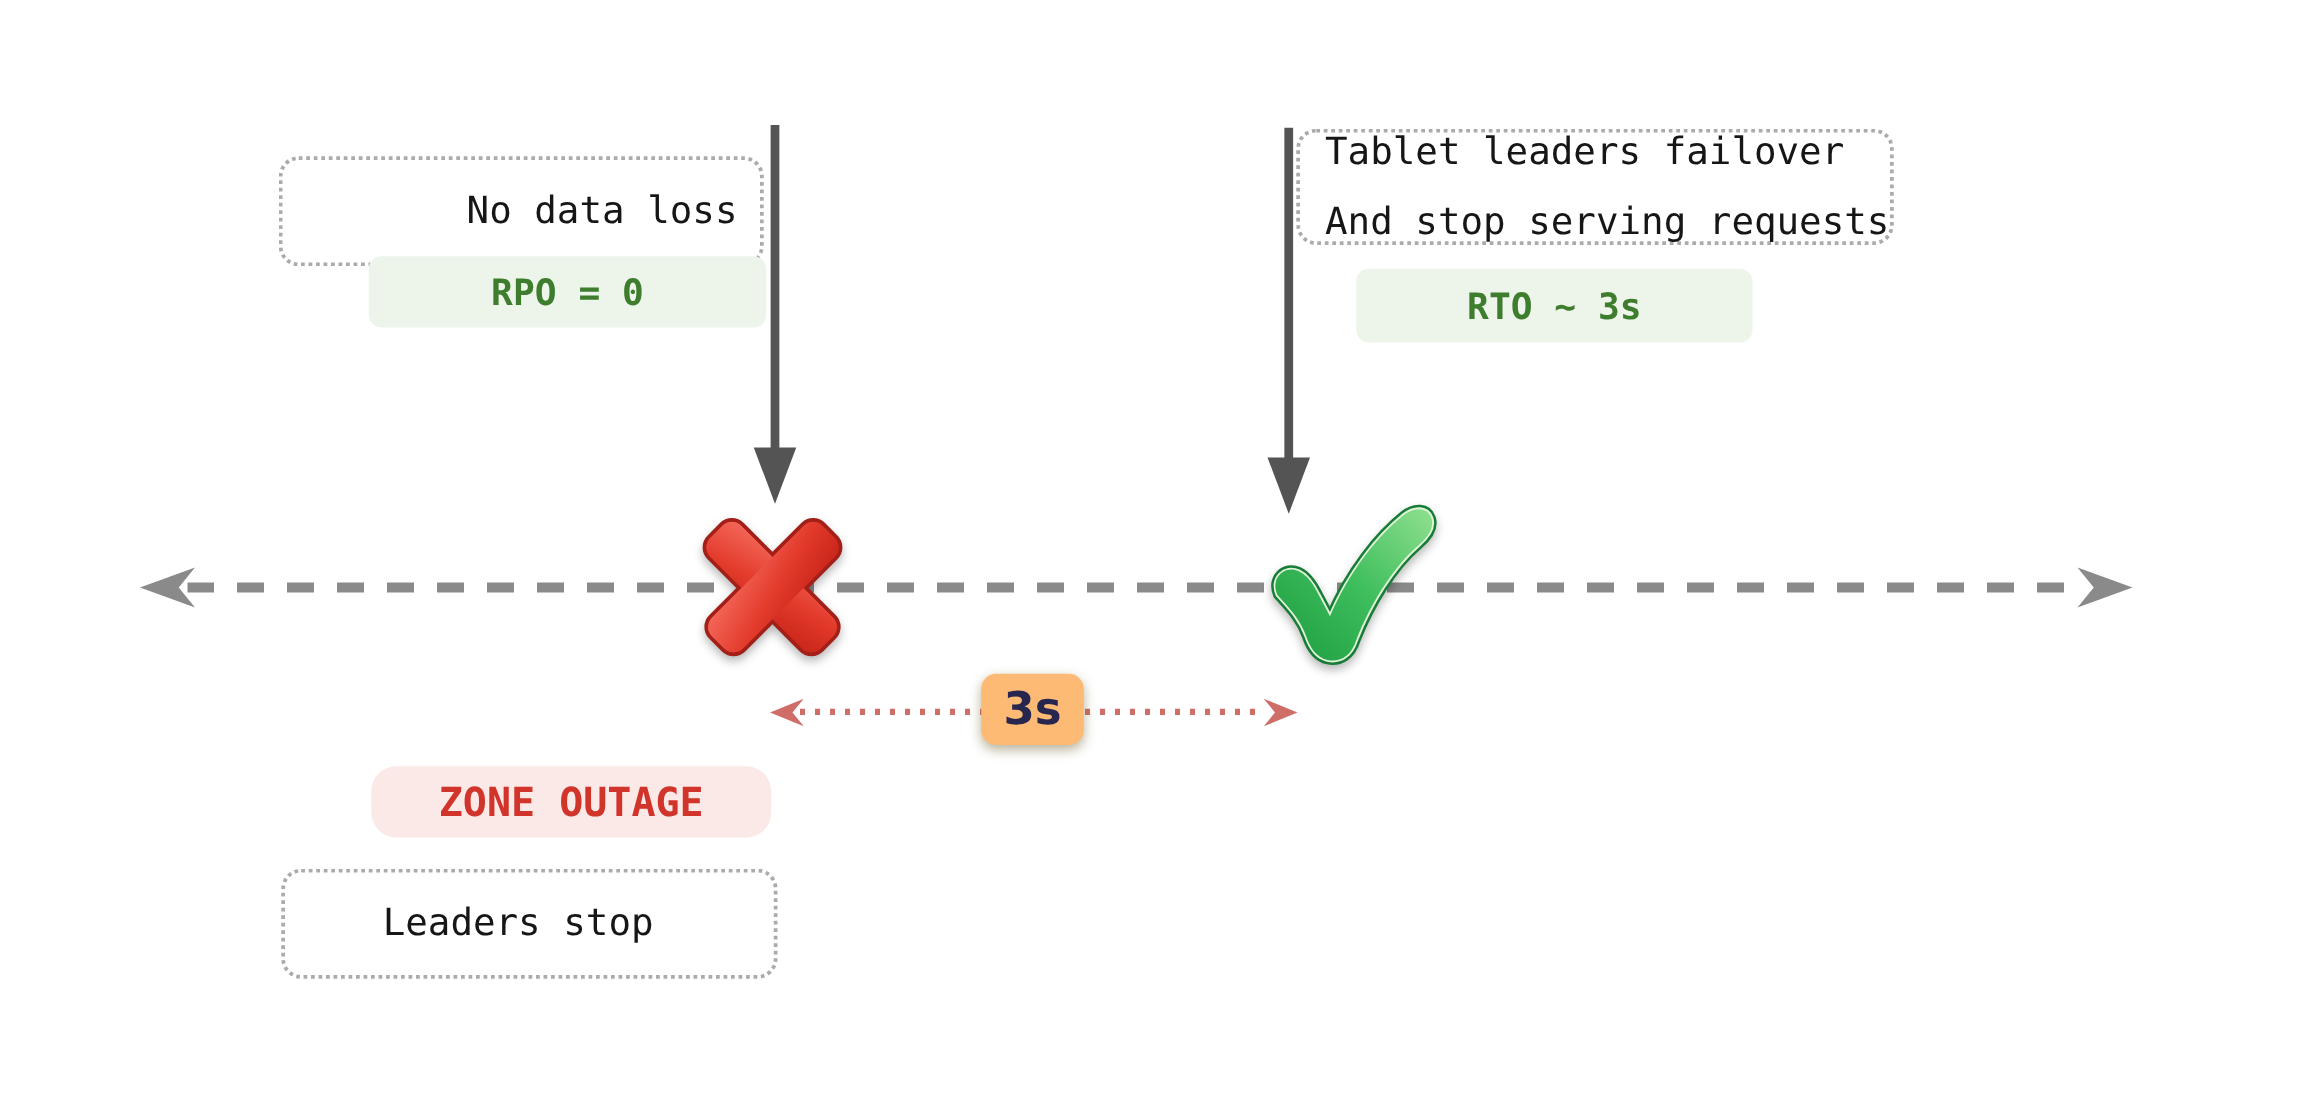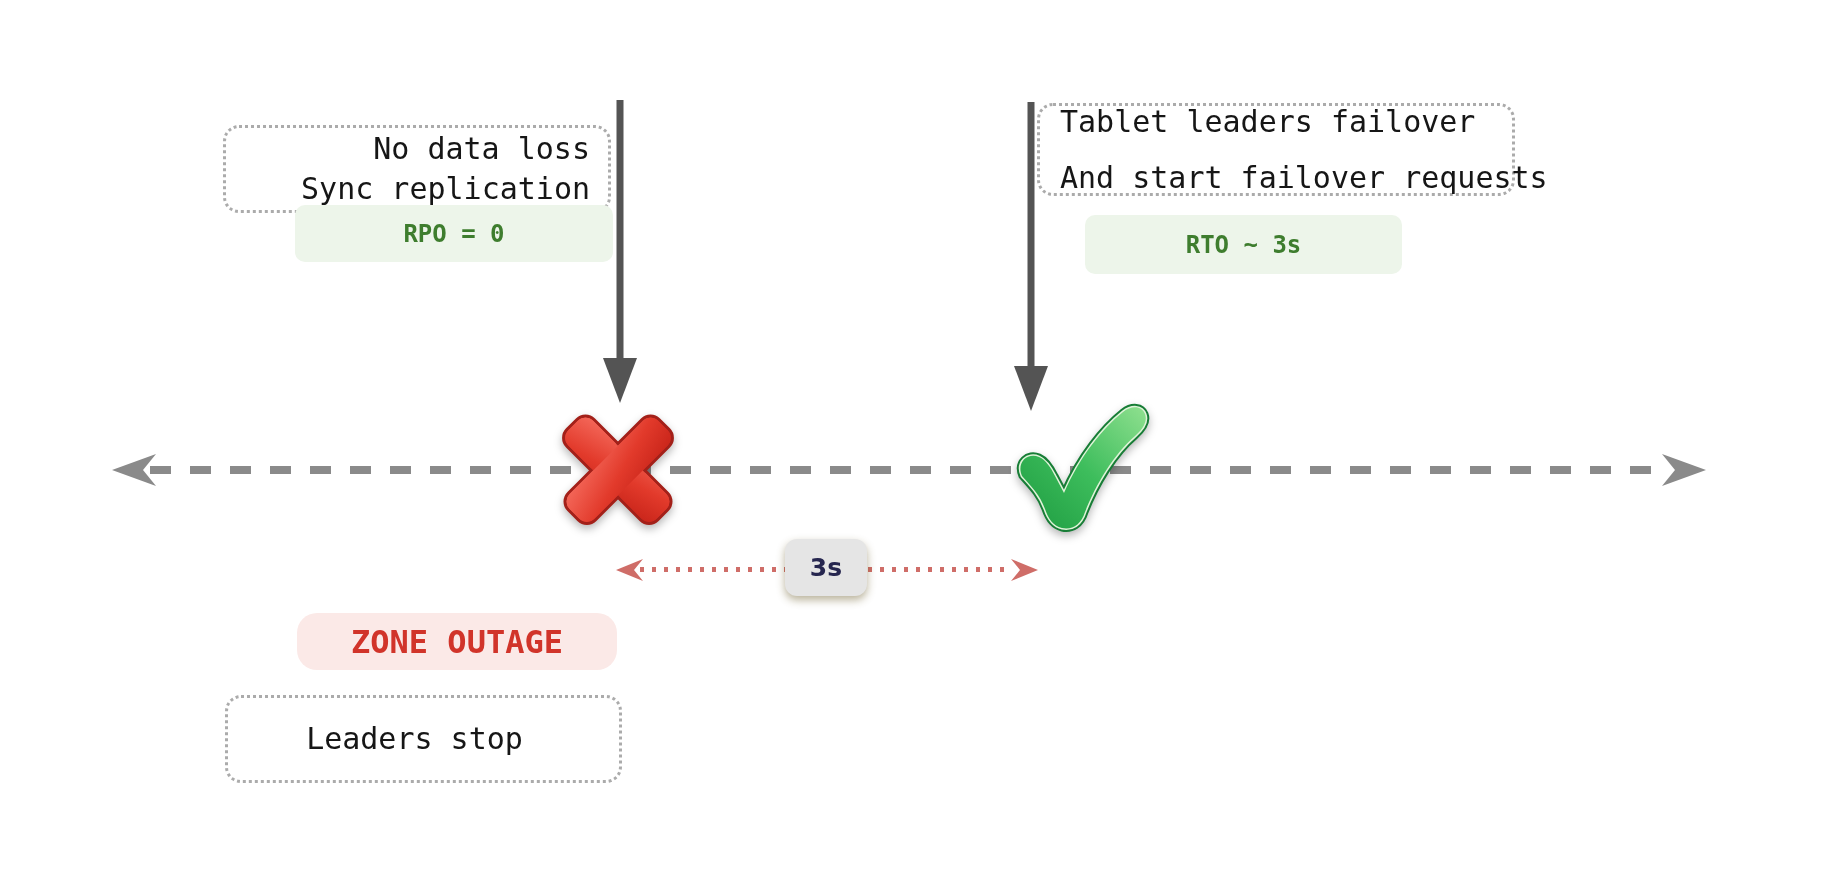--- a/index.html
+++ b/index.html
@@ -20,42 +20,42 @@
     font-size:30px; line-height:40px; color:#161616;
     white-space:nowrap;
   }
   .note-left  { left:223px; top:98px;  width:388px; height:88px; text-align:right; padding-right:18px;margin-top:27px; }
   .note-right { left:1037px; top:103px; width:478px; height:93px; text-align:left;  padding-left:20px; z-index:1;gap:16px; }
   .note-bottom{ left:225px; top:695px; width:397px; height:88px; text-align:center; padding-right:18px; }
 
   
   .green-badge {
     background:#edf5ea; border-radius:10px;
-    color:#3e7d2e; font-weight:bold; font-size:24px;
+    color:#3e7d2e; font-weight:bold; font-size:29px;
     text-align:center; display:flex; align-items:center; justify-content:center;
     font-family:"DejaVu Sans Mono", monospace;
   }
   .badge-rpo { left:295px; top:205px; width:318px; height:57px; }
   .badge-rto { left:1037px; top:215px; width:317px; height:59px; z-index:2;margin-left:48px; }
 
   
   .zone-badge {
     left:297px; top:613px; width:320px; height:57px;
     background:#fbe9e7; border-radius:20px;
     color:#d1342a; font-weight:bold; font-size:32px;
     display:flex; align-items:center; justify-content:center;
     font-family:"DejaVu Sans Mono", monospace;
   }
 
   
   .duration-badge {
     left:785px; top:539px; width:82px; height:57px;
-    background:#e5e5e5; border-radius:12px;
+    background:#fdba74; border-radius:12px;
     box-shadow:0 4px 9px rgba(100,85,30,.45);
-    color:#26264f; font-weight:bold; font-size:25px;
+    color:#26264f; font-weight:bold; font-size:36px;
     display:flex; align-items:center; justify-content:center;
     font-family:"DejaVu Sans", sans-serif;
     z-index:6;
     text-align:center;
   }
 
   
   .timeline-dashes {
     left:150px; top:466px; width:1512px; height:8px;
     background:repeating-linear-gradient(90deg, #8a8a8a 0 21px, transparent 21px 40px);
@@ -90,21 +90,20 @@
 <svg class="abs head-left" width="46" height="36" viewBox="0 0 46 36">
   <polygon points="0,18 44,2 31,18 44,34" fill="#8a8a8a"></polygon>
 </svg>
 
 <svg class="abs head-right" width="46" height="36" viewBox="0 0 46 36">
   <polygon points="46,18 2,2 15,18 2,34" fill="#8a8a8a"></polygon>
 </svg>
 
 <div class="abs note-box note-left">
   <span>No data loss</span>
-  <span>Sync replication</span>
 </div>
 
 <div class="abs green-badge badge-rpo">RPO = 0</div>
 
 <svg class="abs varrow-left" width="38" height="304" viewBox="0 0 38 304">
   <rect x="15.5" y="0" width="7" height="262" fill="#545454"></rect>
   <polygon points="2,258 36,258 19,303" fill="#545454"></polygon>
 </svg>
 
 <div class="abs mark mark-cross">
@@ -132,21 +131,21 @@
 </div>
 
 <div class="abs zone-badge">ZONE OUTAGE</div>
 
 <div class="abs note-box note-bottom">
   <span>Leaders stop</span>
 </div>
 
 <div class="abs note-box note-right">
   <span>Tablet leaders failover</span>
-  <span>And start failover requests</span>
+  <span>And stop serving requests</span>
 </div>
 
 <div class="abs green-badge badge-rto">RTO ~ 3s</div>
 
 <svg class="abs varrow-right" width="38" height="310" viewBox="0 0 38 310">
   <rect x="15.5" y="0" width="7" height="268" fill="#545454"></rect>
   <polygon points="2,264 36,264 19,309" fill="#545454"></polygon>
 </svg>
 
 <div class="abs mark mark-check">

